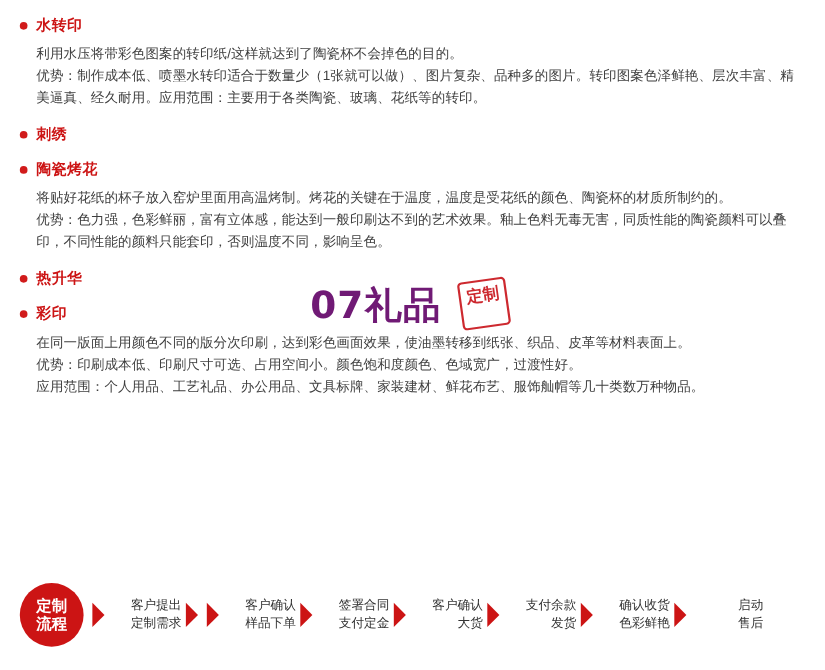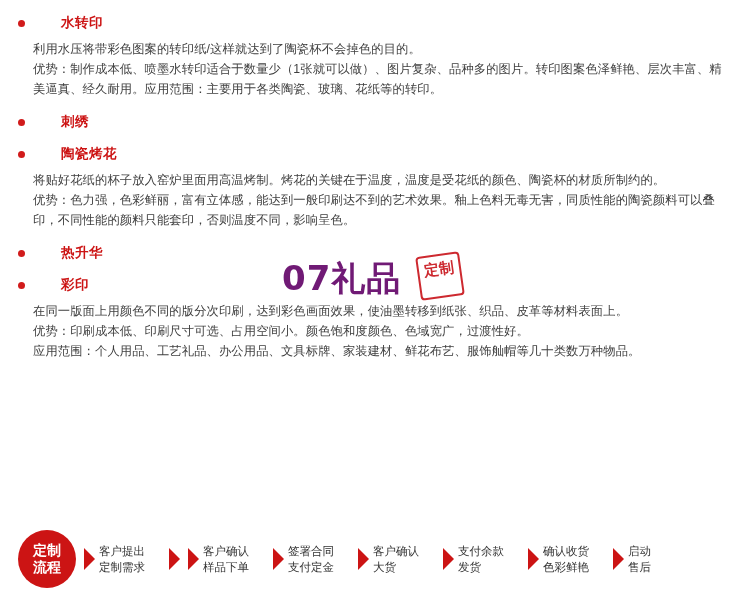--- a/index.html
+++ b/index.html
@@ -36,21 +36,20 @@
     border-radius: 50%;
     background: #d11b1b;
     margin-right: 8px;
     flex: 0 0 auto;
   }
   .sec-title {
     color: #cc1414;
     font-size: 13.5px;
     font-weight: bold;
     letter-spacing: 0.5px;
-    margin-left: 28px;
   }
   .sec-body {
     padding-left: 15px;
   }
   .line {
     font-size: 12.3px;
     line-height: 20px;
     color: #3e3e3e;
     letter-spacing: 0.1px;
   }
@@ -117,21 +116,21 @@
   }
   .flow-steps {
     display: flex;
     align-items: center;
     flex: 1 1 auto;
   }
   .step {
     font-size: 11.5px;
     line-height: 16px;
     color: #333333;
-    text-align: left;
+    text-align: right;
     width: 66px;
     flex: 0 0 auto;
   }
   .arrow {
     width: 0;
     height: 0;
     border-top: 11px solid transparent;
     border-bottom: 11px solid transparent;
     border-left: 11px solid #cc1414;
     margin: 0 4px;

